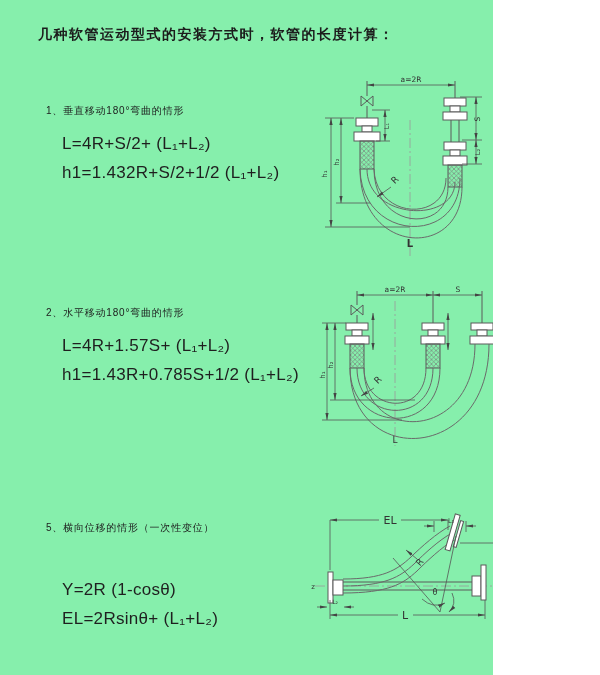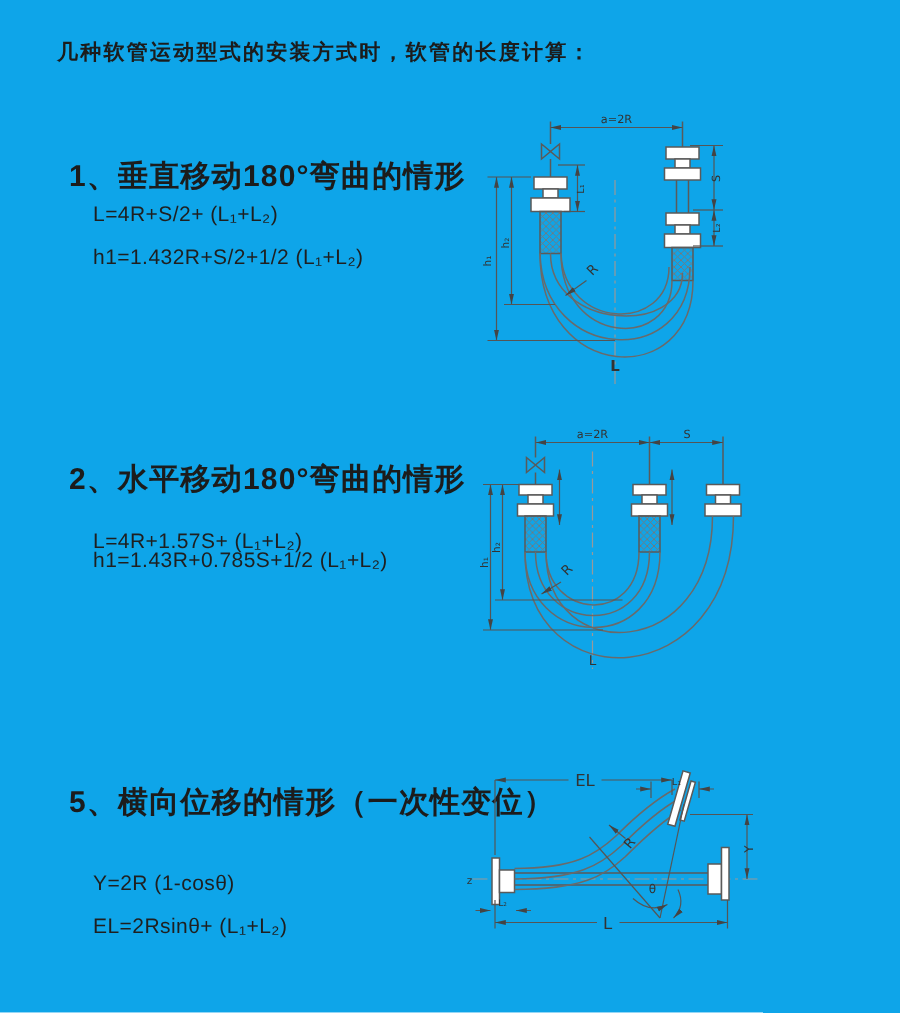--- a/index.html
+++ b/index.html
@@ -1,21 +1,21 @@
 <!DOCTYPE html>
 <html><head>
 <meta charset="utf-8">
 <style>
   html,body{margin:0;padding:0;background:#fff;}
-  .page{position:relative;width:600px;height:675px;background:#0ea5e9;overflow:hidden;
+  .page{position:relative;width:493px;height:675px;background:#86efac;overflow:hidden;
         font-family:"Liberation Sans","DejaVu Sans",sans-serif;}
   .t{position:absolute;color:#1c1c1c;white-space:nowrap;}
   .title{left:38px;top:26px;font-size:14px;font-weight:bold;letter-spacing:1.5px;}
-  .hd{font-size:20px;font-weight:bold;letter-spacing:.8px;}
-  .fm{font-size:14px;letter-spacing:.3px;color:#1f1f1f;}
+  .hd{font-size:10px;font-weight:normal;letter-spacing:.8px;}
+  .fm{font-size:17px;letter-spacing:.3px;color:#1f1f1f;}
   svg{position:absolute;overflow:visible;}
   svg text{font-family:"DejaVu Sans","Liberation Sans",sans-serif;fill:#333;}
   .pl{stroke:#5a5a5a;stroke-width:1;fill:none;}
   .ft{fill:#fff;stroke:#5a5a5a;stroke-width:1;}
   .hx{fill:url(#hx);stroke:#5a5a5a;stroke-width:1;}
   .hs{fill:none;stroke:#6a6a6a;stroke-width:1;}
   .dm{stroke:#555;stroke-width:.8;fill:none;}
   .cl{stroke:#999;stroke-width:.8;stroke-dasharray:10 3 2 3;fill:none;}
 </style>
 </head>
@@ -34,21 +34,21 @@
     </defs>
   </svg>
 
   <div class="t title">几种软管运动型式的安装方式时，软管的长度计算：</div>
 
   <div class="t hd" style="left:46px;top:104px">1、垂直移动180°弯曲的情形</div>
   <div class="t fm" style="left:62px;top:134px">L=4R+S/2+ (L₁+L₂)</div>
   <div class="t fm" style="left:62px;top:163px">h1=1.432R+S/2+1/2 (L₁+L₂)</div>
 
   <div class="t hd" style="left:46px;top:306px">2、水平移动180°弯曲的情形</div>
-  <div class="t fm" style="left:62px;top:352px">L=4R+1.57S+ (L₁+L₂)</div>
+  <div class="t fm" style="left:62px;top:336px">L=4R+1.57S+ (L₁+L₂)</div>
   <div class="t fm" style="left:62px;top:365px">h1=1.43R+0.785S+1/2 (L₁+L₂)</div>
 
   <div class="t hd" style="left:46px;top:521px">5、横向位移的情形（一次性变位）</div>
   <div class="t fm" style="left:62px;top:580px">Y=2R (1-cosθ)</div>
   <div class="t fm" style="left:62px;top:609px">EL=2Rsinθ+ (L₁+L₂)</div>
 
   <svg style="left:310px;top:70px" width="285" height="195" viewBox="0 0 285 195">
     <g>
       <line class="cl" x1="100" y1="50" x2="100" y2="186"></line>
     </g>

